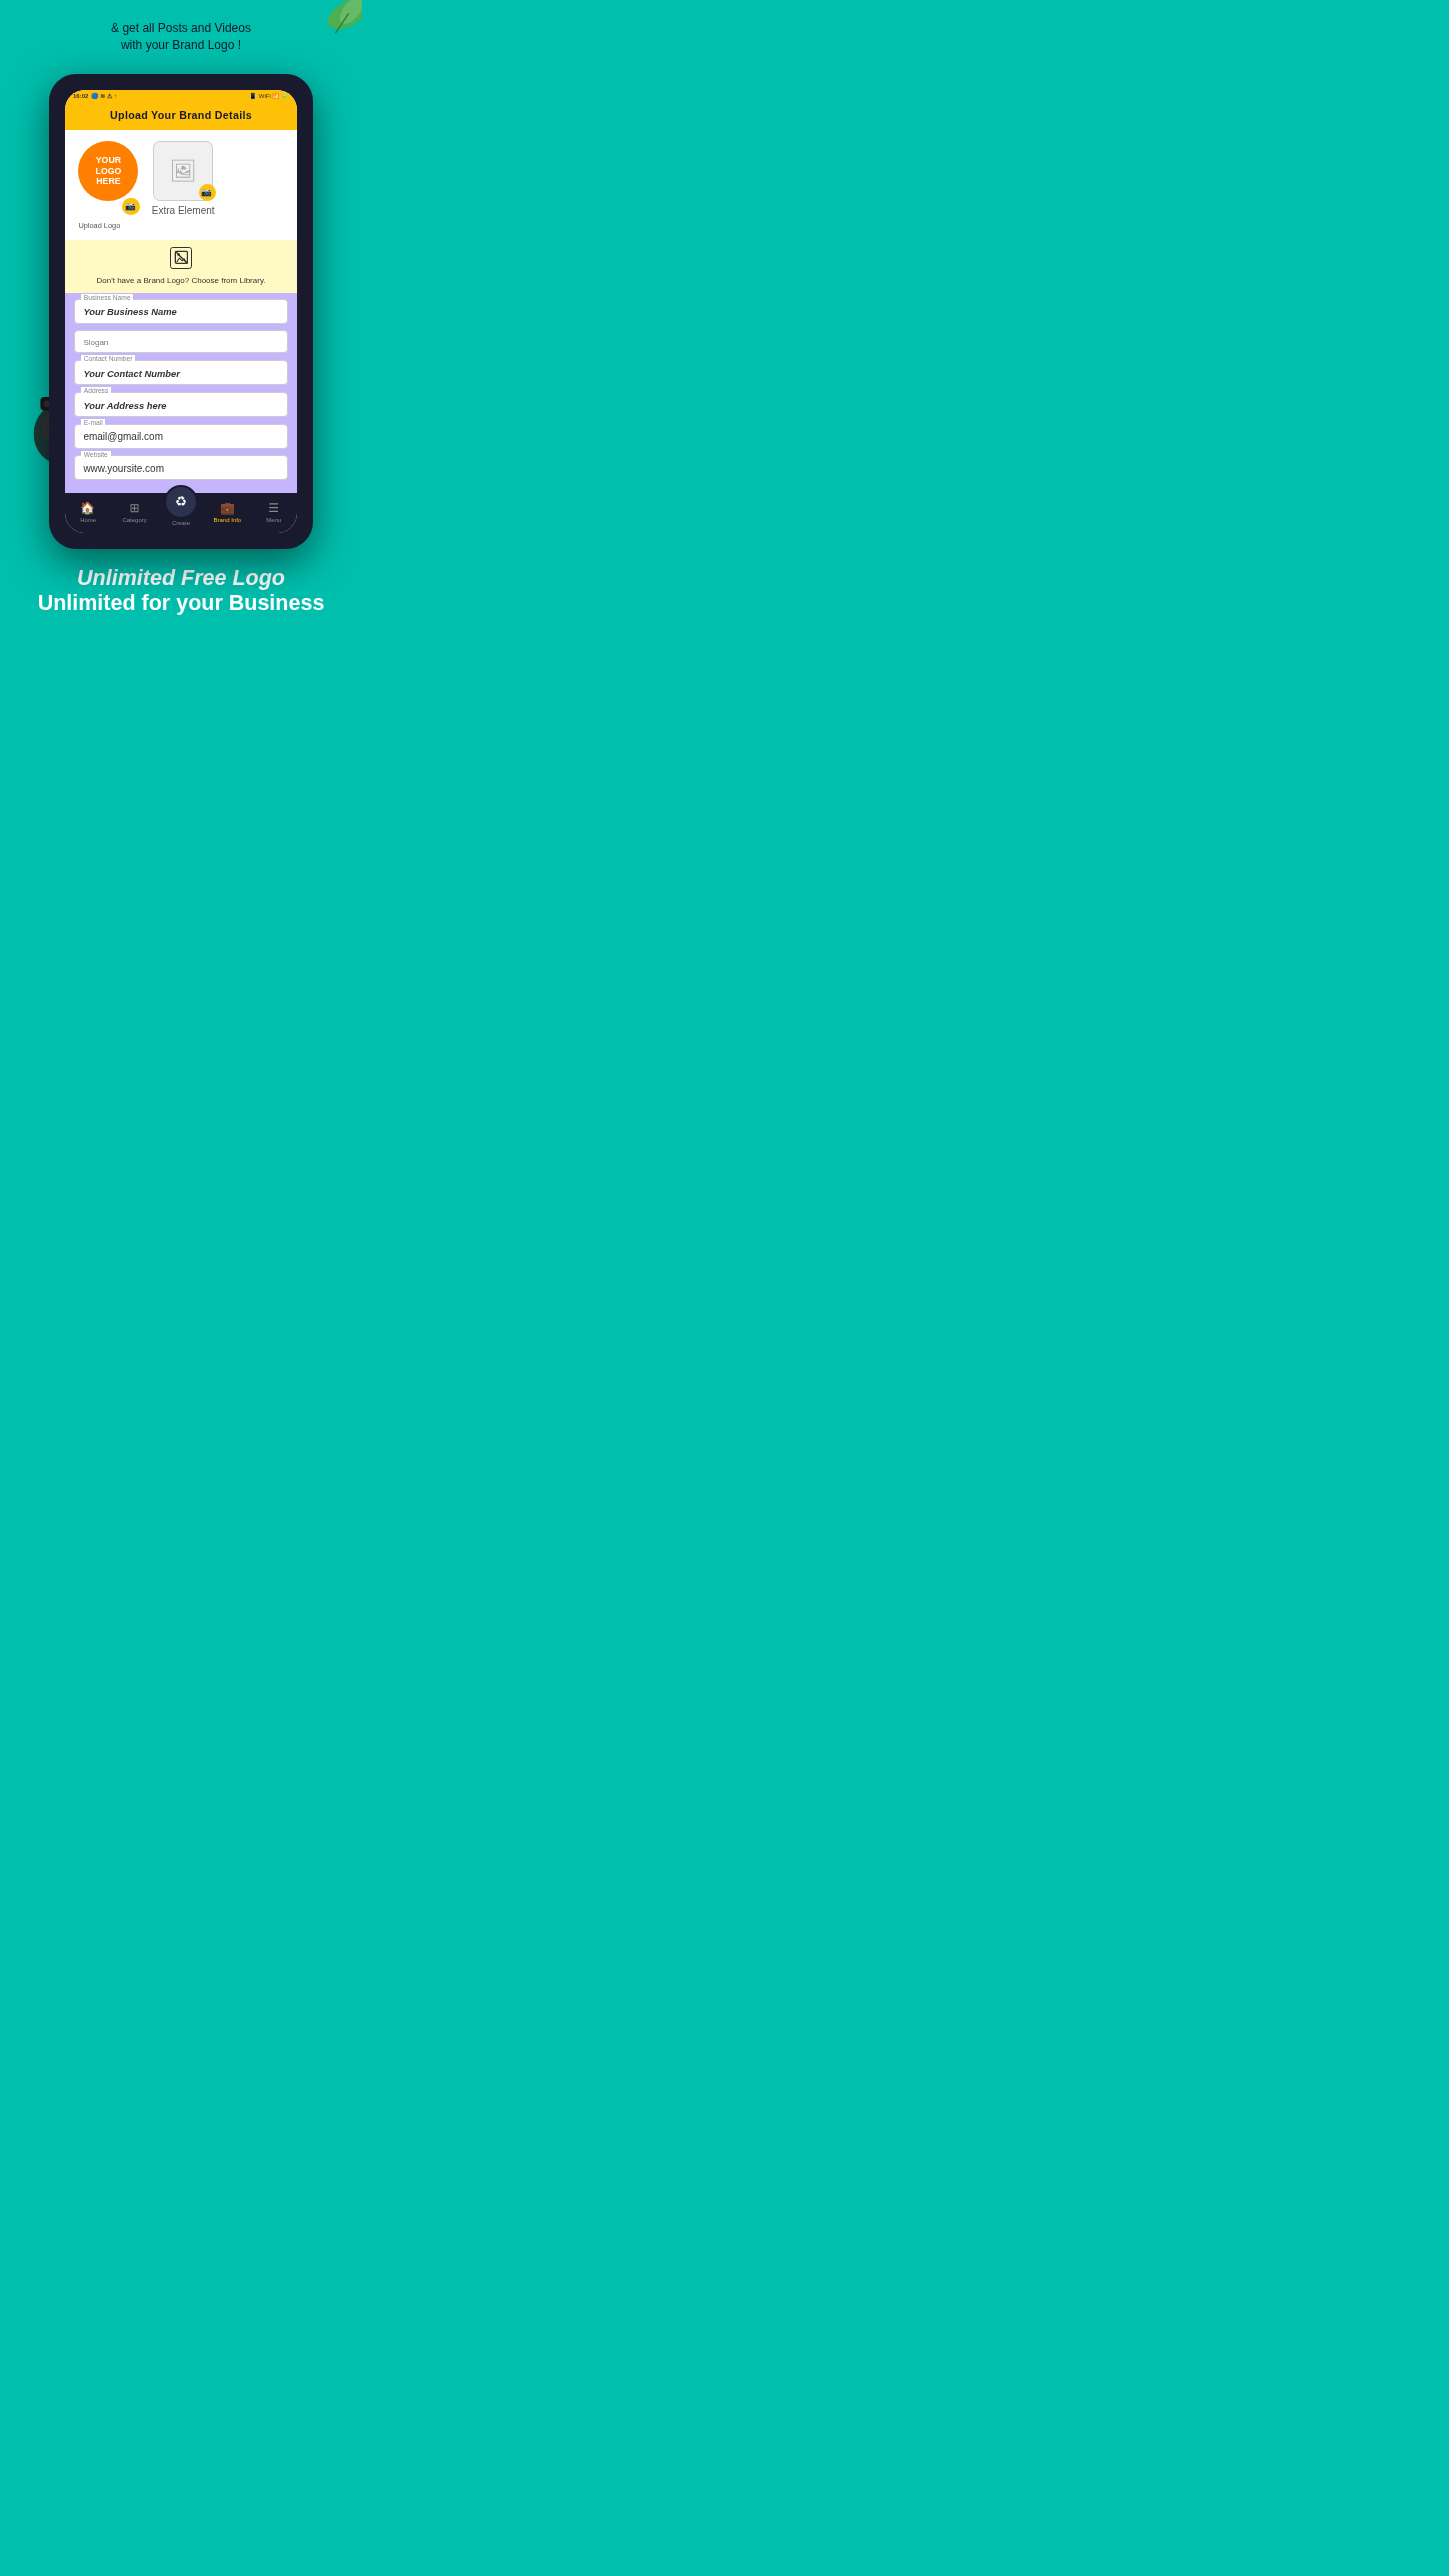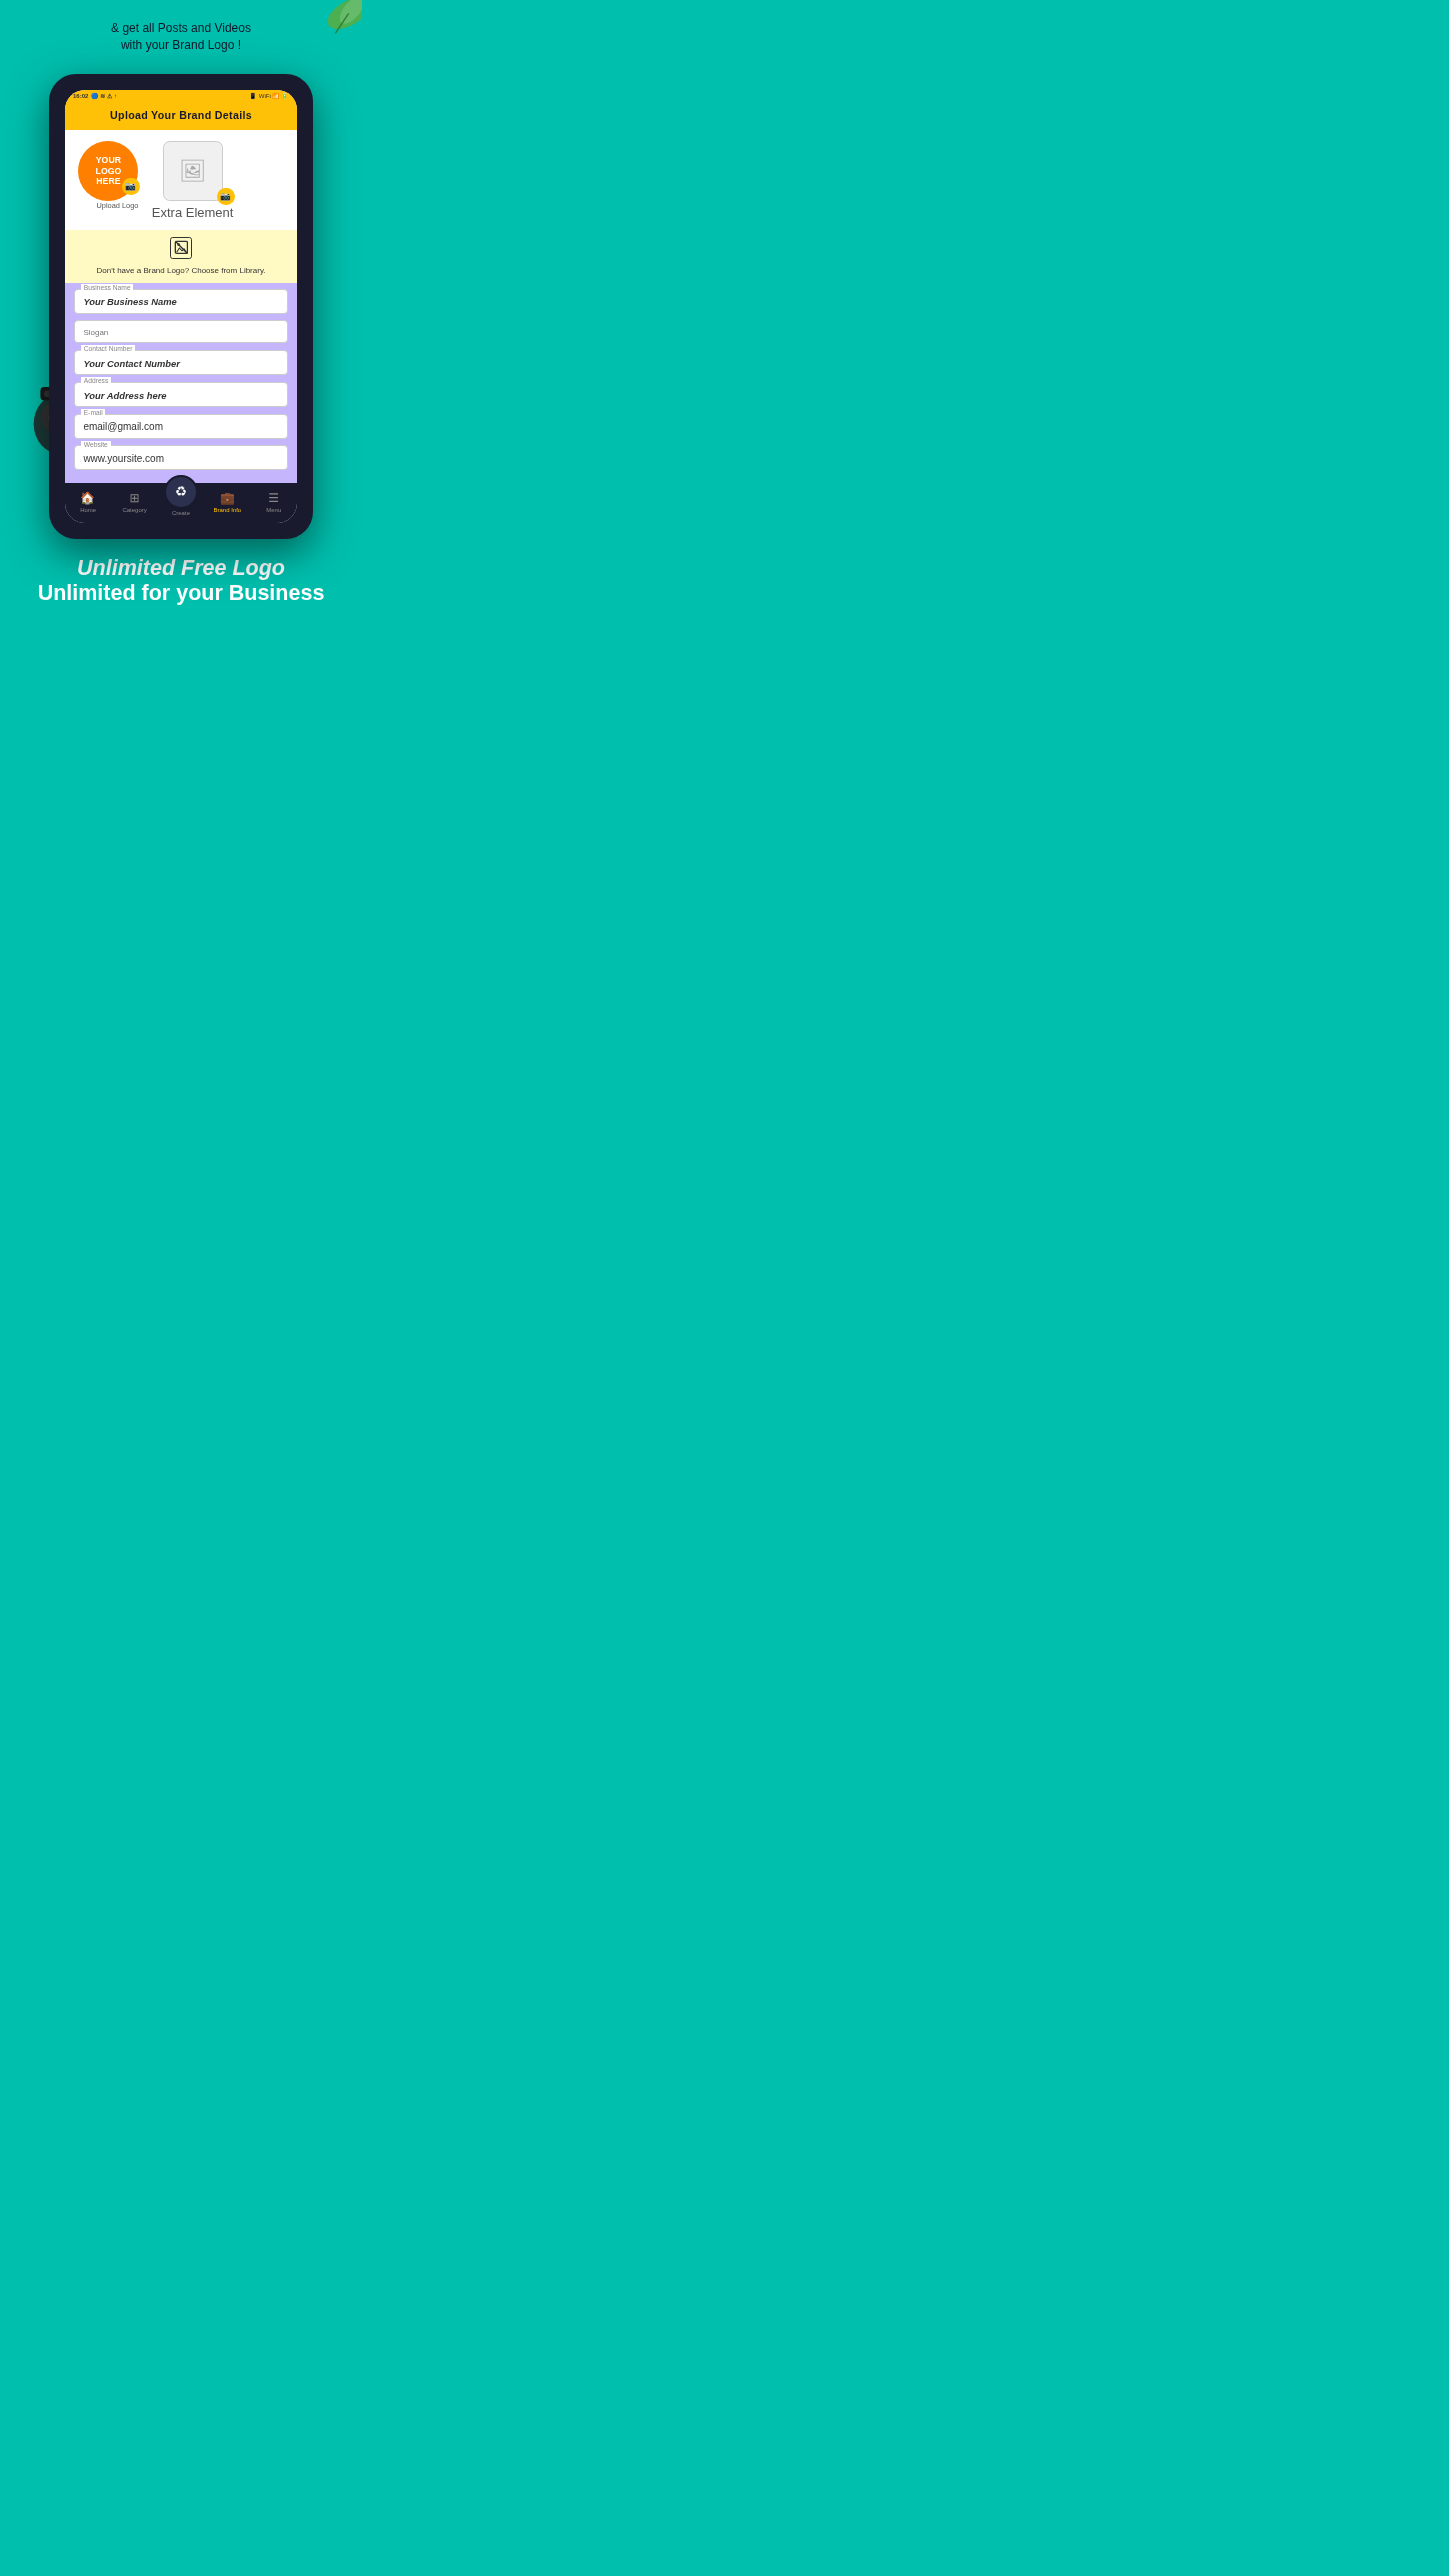--- a/index.html
+++ b/index.html
@@ -107,22 +107,22 @@
       background: #ffffff;
       padding: 10.7px 13.4px;
       display: flex;
       gap: 13.4px;
       align-items: flex-start;
     }
 
     .logo-upload-area {
       display: flex;
       flex-direction: column;
-      align-items: flex-end;
-      gap: 0;
+      align-items: flex-start;
+      gap: 20px;
       position: relative;
     }
 
     .logo-circle {
       width: 60px;
       height: 60px;
       border-radius: 50%;
       background: #FF7F00;
       display: flex;
       flex-direction: column;
@@ -191,21 +191,21 @@
       border-radius: 50%;
       background: #FFC107;
       display: flex;
       align-items: center;
       justify-content: center;
       font-size: 8.7px;
       cursor: pointer;
     }
 
     .extra-label {
-      font-size: 13px;
+      font-size: 10px;
       color: #555;
       text-align: center;
     }
 
     
     .info-banner {
       background: #FFF9C4;
       margin: 0 0 0 0;
       padding: 6.7px 9.4px;
       display: flex;

